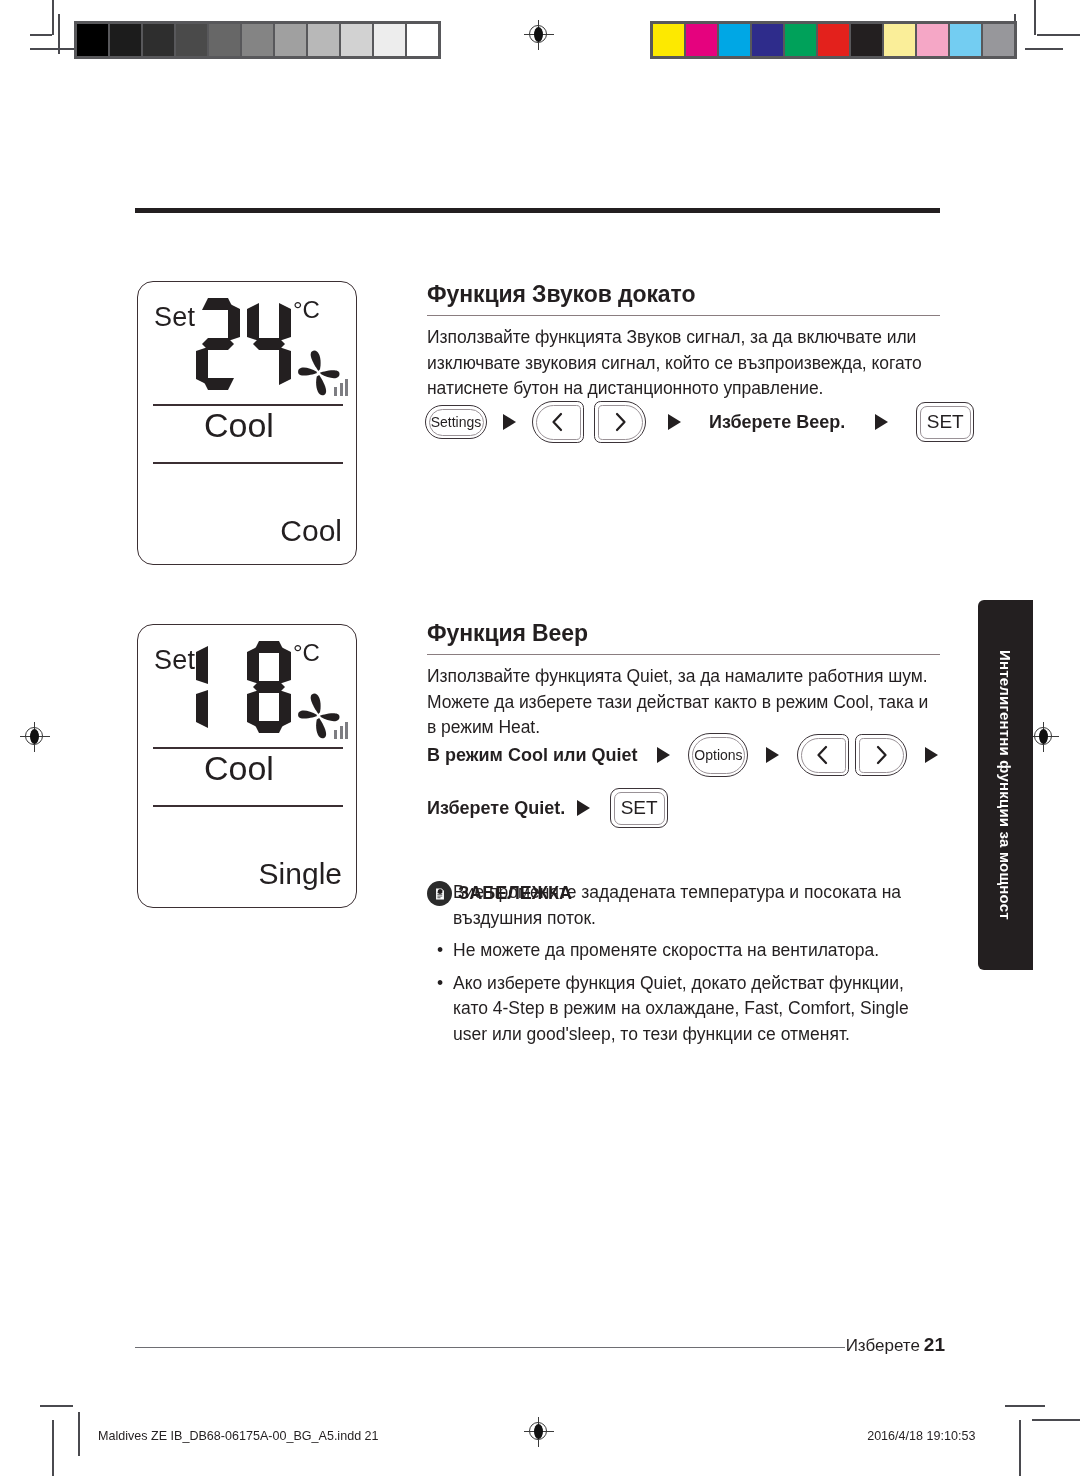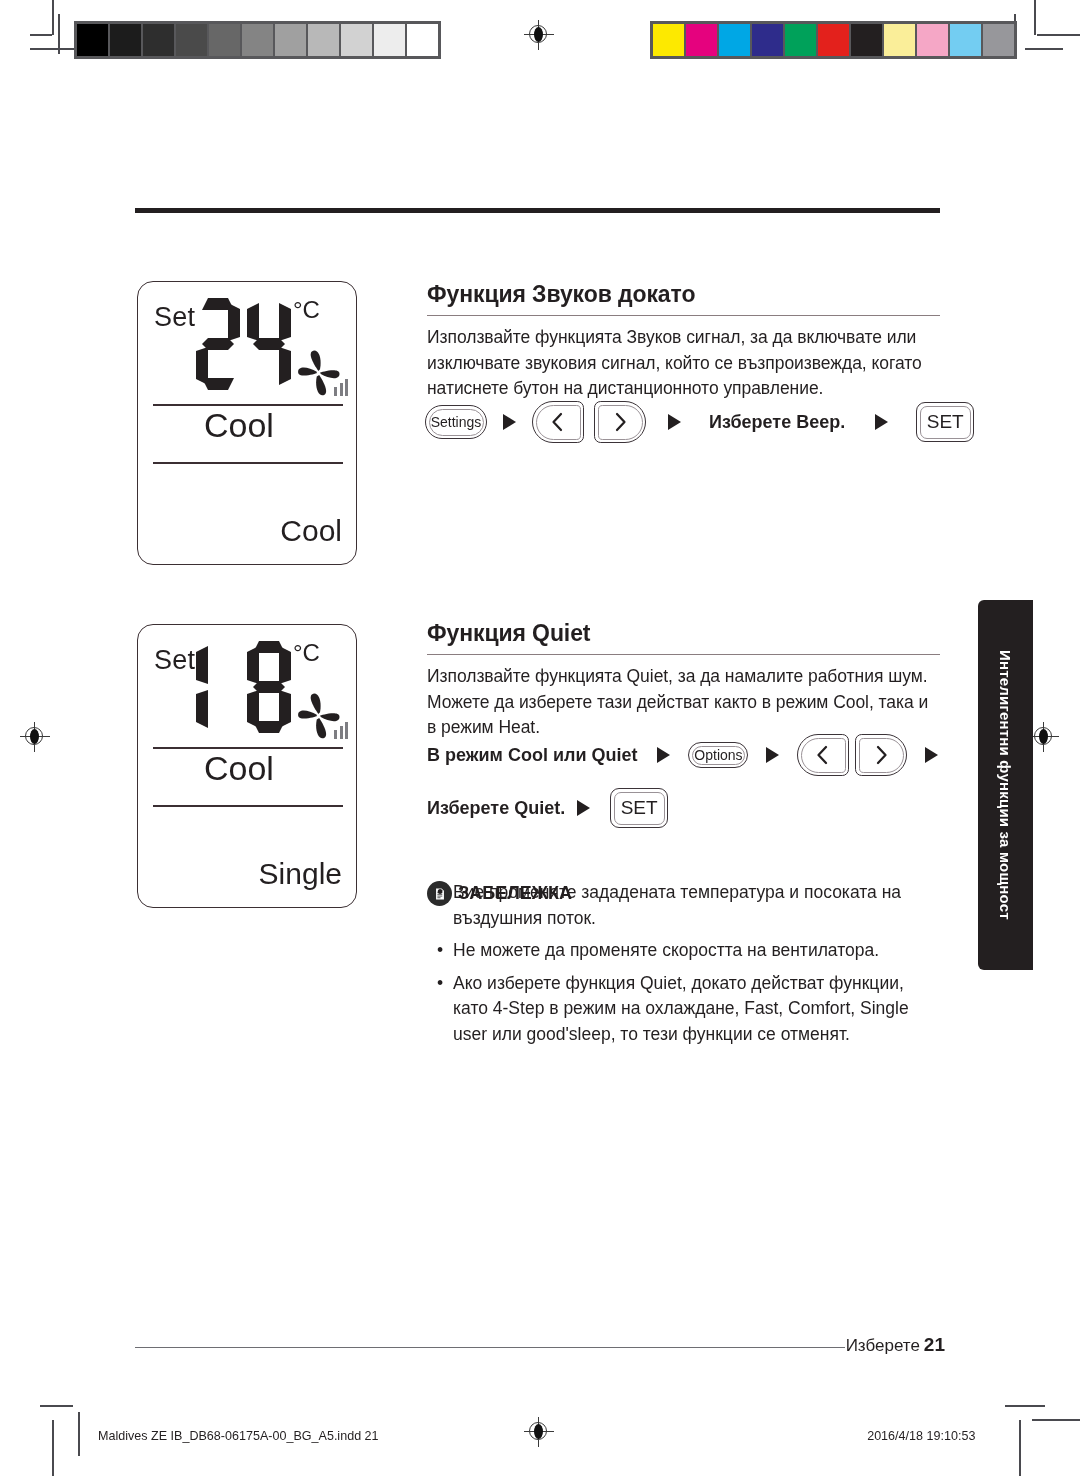--- a/index.html
+++ b/index.html
@@ -476,28 +476,28 @@
     </svg>
   </div>
   <div class="tri" style="margin-left:6px;"></div>
   <div class="step-label" style="margin-left:12px;">Изберете Beep.</div>
   <div class="tri" style="margin-left:14px;"></div>
   <div class="btn-set" style="width:58px; height:40px; margin-left:12px;">
     <span>SET</span>
   </div>
 </div>
 
-<h2 class="sec-title" style="left:427px; top:620px; margin:0;">Функция Quiet</h2>
+<h2 class="sec-title" style="left:427px; top:620px; margin:0;">Функция Beep</h2>
 <div class="sec-rule" style="left:427px; top:654px; width:513px;"></div>
 <p class="body-text" style="left:427px; top:664px; width:510px; margin:0;">Използвайте функцията Quiet, за да намалите работния шум. Можете да изберете тази действат както в режим Cool, така и в режим Heat.</p>
 
 <div class="step-row" style="left:427px; top:733px; gap:12px; height:44px;">
   <div class="step-label">В режим Cool или Quiet</div>
   <div class="tri" style="margin-left:8px;"></div>
-  <div class="btn-oval" style="width:60px; height:26px; margin-left:6px;">
+  <div class="btn-oval" style="width:60px; height:44px; margin-left:6px;">
     <span>Options</span>
   </div>
   <div class="tri" style="margin-left:6px;"></div>
   <div class="btn-arrow left" style="width:52px; height:42px; margin-left:6px;">
     <svg viewBox="0 0 24 24" width="24" height="24" style="position:relative;z-index:2;">
       <path d="M15 4 L7.5 12 L15 20" fill="none" stroke="#231f20" stroke-width="2.2" stroke-linecap="round" stroke-linejoin="round"></path>
     </svg>
   </div>
   <div class="btn-arrow right" style="width:52px; height:42px; margin-left:-6px;">
     <svg viewBox="0 0 24 24" width="24" height="24" style="position:relative;z-index:2;">

